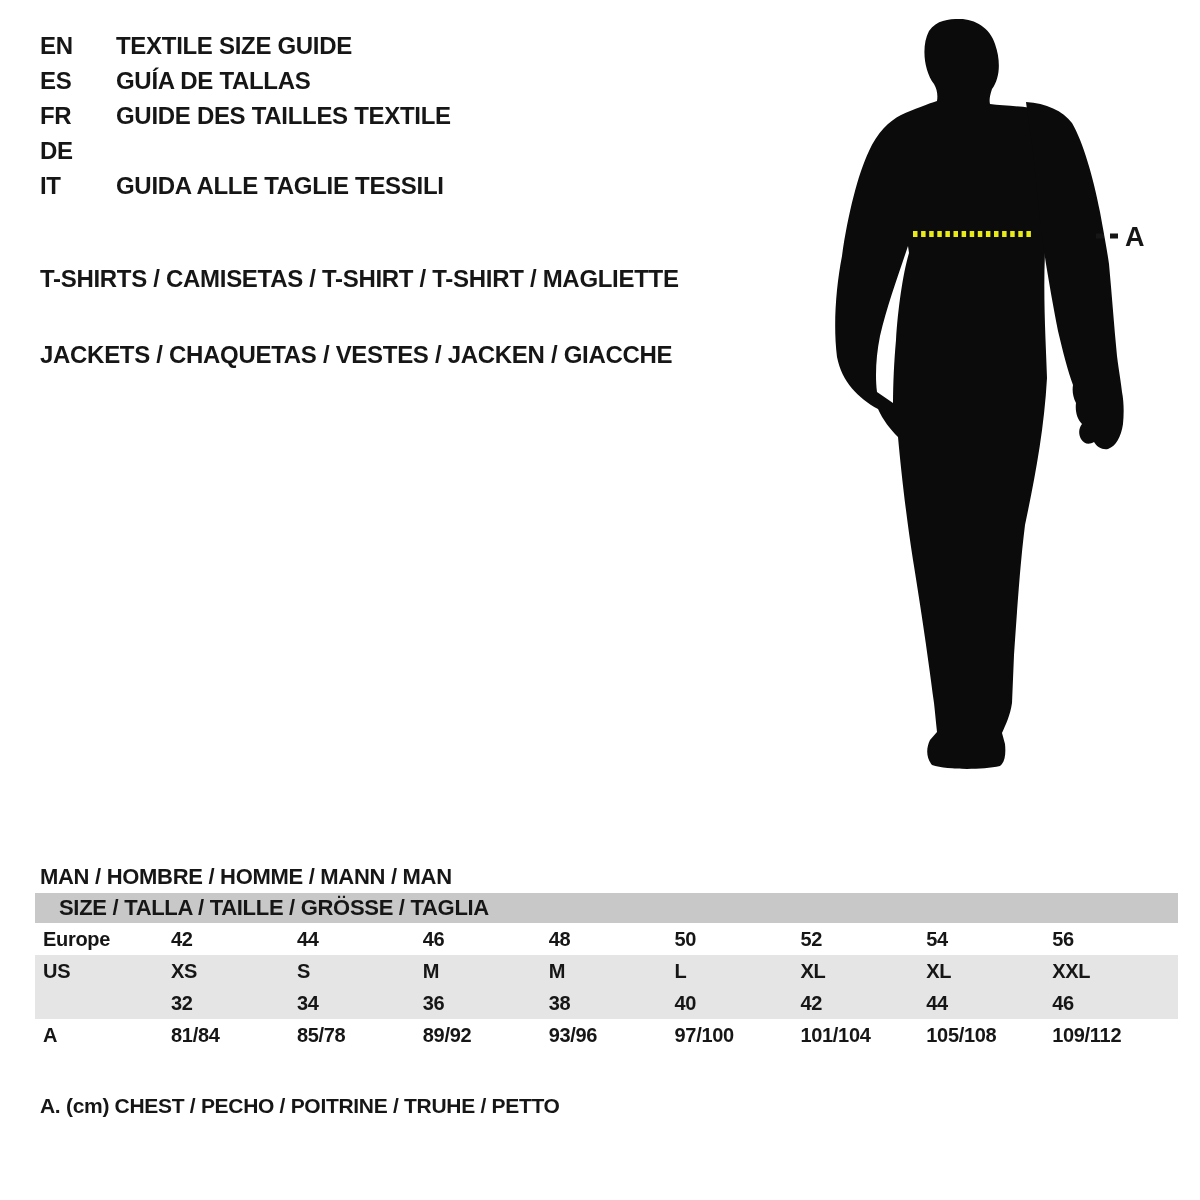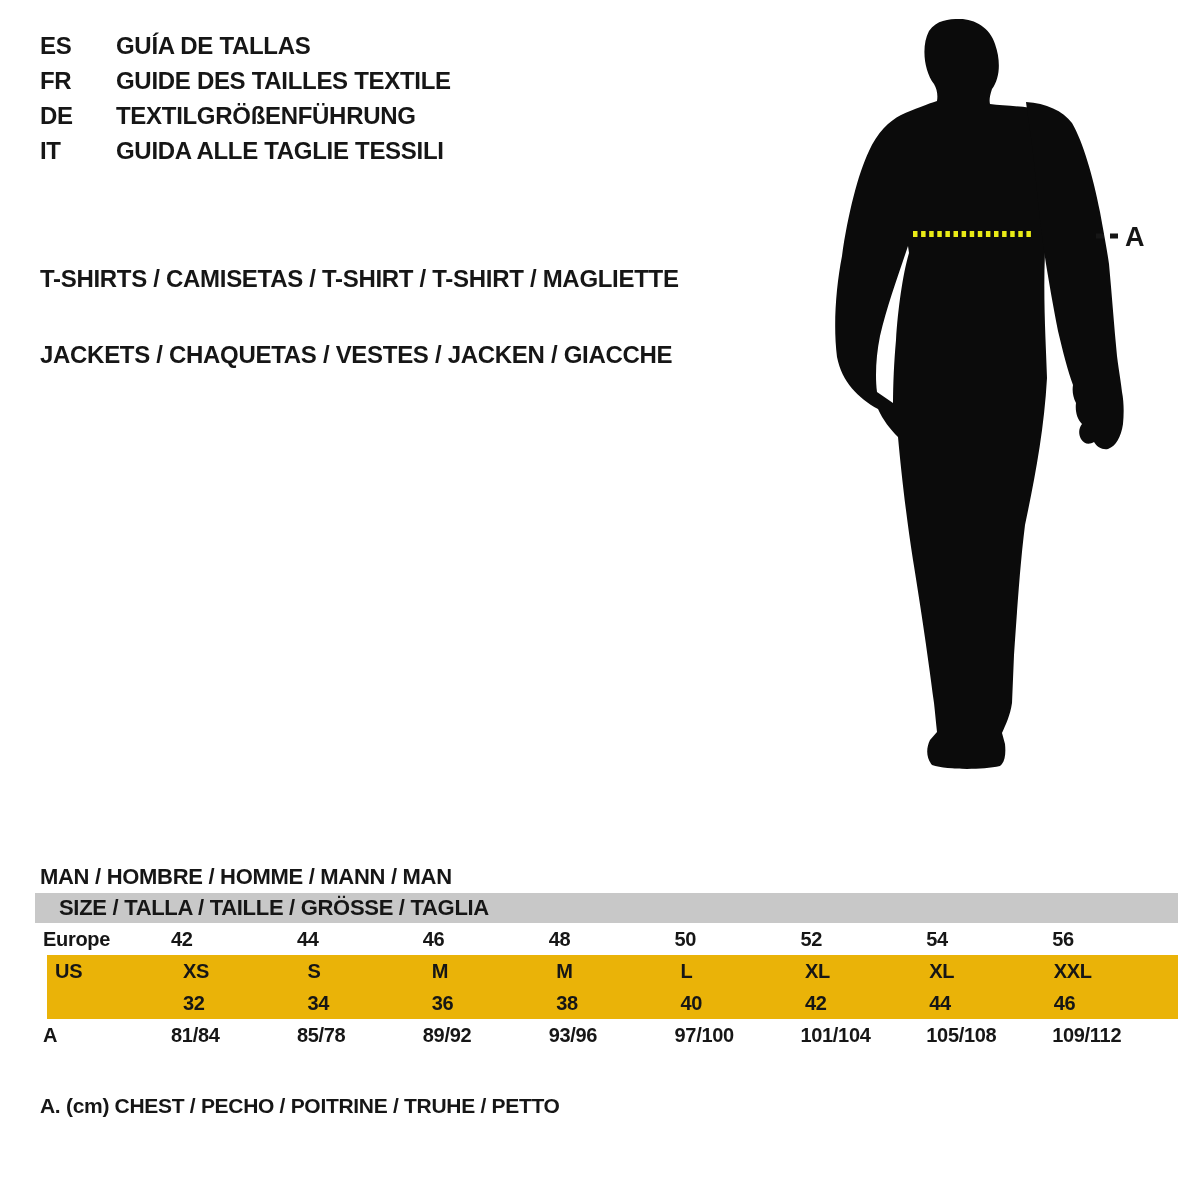--- a/index.html
+++ b/index.html
@@ -19,43 +19,46 @@
   .figure-wrap{position:absolute;left:820px;top:0;width:380px;height:800px;}
   
   .section-title{position:absolute;left:40px;top:864px;font-size:22px;font-weight:700;letter-spacing:-0.3px;}
   
   .size-table{position:absolute;left:35px;top:893px;width:1143px;}
   .st-header{
     height:30px;background:#c8c8c8;display:flex;align-items:center;
     padding-left:24px;font-size:22px;font-weight:700;letter-spacing:-0.3px;box-sizing:border-box;
   }
   .st-row{display:flex;height:32px;align-items:center;}
-  .st-row.shaded{background:#eab308;margin-left:12px;}
+  .st-row.shaded{background:#e5e5e5;}
   .st-label{width:136px;padding-left:8px;font-size:20px;font-weight:700;letter-spacing:-0.3px;box-sizing:border-box;}
   .st-cell{flex:1;text-align:left;font-size:20px;font-weight:700;letter-spacing:-0.3px;}
   
   .footer-note{position:absolute;left:40px;top:1094px;font-size:21px;font-weight:700;letter-spacing:-0.3px;}
 </style>
 </head>
 <body>
 
 <div class="canvas">
 
   <div class="lang-block">
       <div class="lang-row">
+        <span class="lang-code">EN</span>
+        <span class="lang-label">TEXTILE SIZE GUIDE</span>
+      </div>
+      <div class="lang-row">
         <span class="lang-code">ES</span>
         <span class="lang-label">GUÍA DE TALLAS</span>
       </div>
       <div class="lang-row">
         <span class="lang-code">FR</span>
         <span class="lang-label">GUIDE DES TAILLES TEXTILE</span>
       </div>
       <div class="lang-row">
         <span class="lang-code">DE</span>
-        <span class="lang-label">TEXTILGRÖßENFÜHRUNG</span>
       </div>
       <div class="lang-row">
         <span class="lang-code">IT</span>
         <span class="lang-label">GUIDA ALLE TAGLIE TESSILI</span>
       </div>
     </div>
 
   <div class="cat-block">
       <div class="cat-line">T-SHIRTS / CAMISETAS / T-SHIRT / T-SHIRT / MAGLIETTE</div>
       <div class="cat-line">JACKETS / CHAQUETAS / VESTES / JACKEN / GIACCHE</div>

